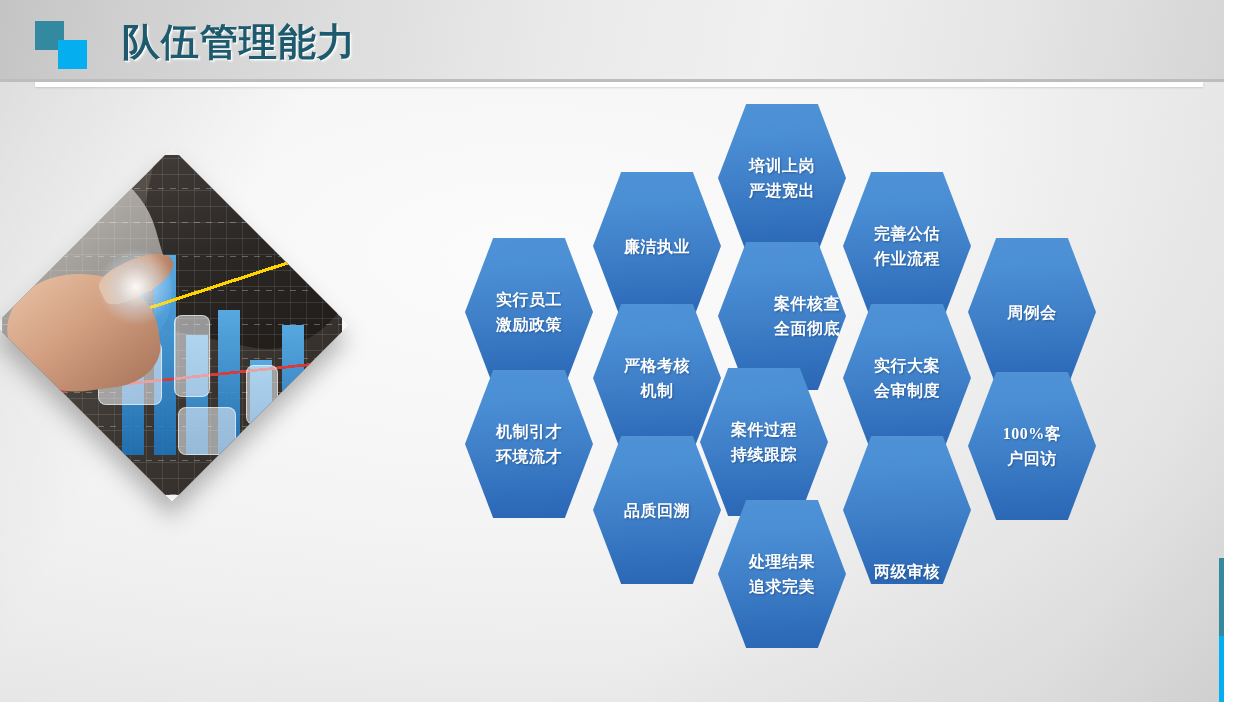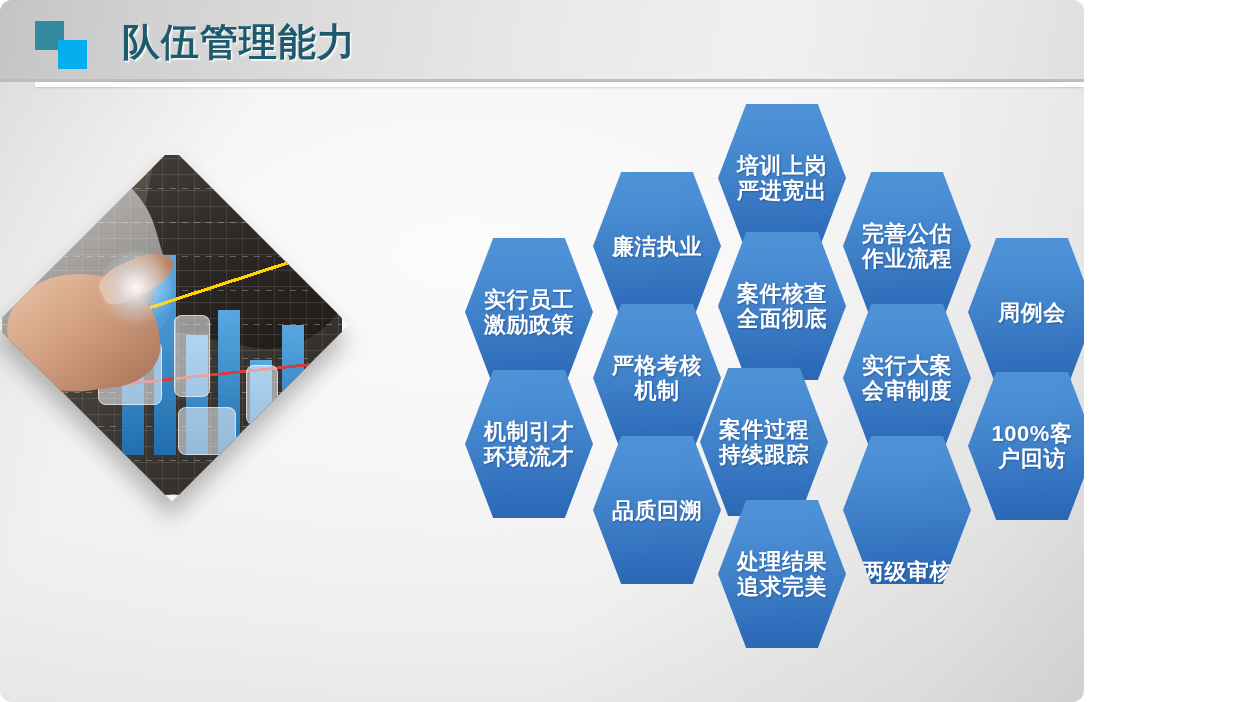--- a/index.html
+++ b/index.html
@@ -8,25 +8,24 @@
   }
   body {
     width: 1244px;
     height: 702px;
     overflow: hidden;
     font-family: "Liberation Sans", "DejaVu Sans", sans-serif;
   }
 
   #slide {
     position: relative;
-    width: 1084px;
+    width: 1224px;
     height: 702px;
     overflow: hidden;
     background: #f2f2f2;
-    border-radius: 12px;
   }
 
   
   .bg-base {
     position: absolute;
     inset: 0;
     background:
       radial-gradient(150% 115% at 42% 36%,
         #fbfbfb 0%,
         #f6f6f6 26%,
@@ -212,27 +211,28 @@
     align-items: center;
     justify-content: center;
     text-align: center;
     background: linear-gradient(177deg, #4f92d6 0%, #4a8ed4 22%, #3f80c9 52%, #2f6dba 86%, #2a66b3 100%);
     -webkit-clip-path: polygon(22% 0%, 78% 0%, 100% 50%, 78% 100%, 22% 100%, 0% 50%);
             clip-path: polygon(22% 0%, 78% 0%, 100% 50%, 78% 100%, 22% 100%, 0% 50%);
     filter: drop-shadow(3px 4px 4px rgba(110,110,115,0.45));
   }
   .hex .hex-label {
     color: #ffffff;
-    font-size: 22px;
+    font-size: 16px;
     font-weight: 700;
     line-height: 25px;
     letter-spacing: 0.5px;
     white-space: pre-line;
     text-shadow: 1px 1px 2px rgba(20,55,100,0.45);
     padding: 0 6px;
+    font-family: Liberation Serif, serif;
   }
 
   
   .corner-teal {
     position: absolute;
     left: 1219px; top: 558px;
     width: 25px; height: 78px;
     background: #3289a0;
   }
   .corner-cyan {
@@ -303,21 +303,21 @@
         <span class="hex-label">严格考核
 机制</span>
       </div>
       <div class="hex" style="left: 593px; top: 436px;">
         <span class="hex-label">品质回溯</span>
       </div>
       <div class="hex" style="left: 718px; top: 104px;">
         <span class="hex-label">培训上岗
 严进宽出</span>
       </div>
-      <div class="hex" style="left: 718px; top: 232px;">
+      <div class="hex" style="left: 718px; top: 242px; justify-content: flex-end;">
         <span class="hex-label">案件核查
 全面彻底</span>
       </div>
       <div class="hex" style="left: 700px; top: 368px;">
         <span class="hex-label">案件过程
 持续跟踪</span>
       </div>
       <div class="hex" style="left: 718px; top: 500px; text-align: right;">
         <span class="hex-label">处理结果
 追求完美</span>

